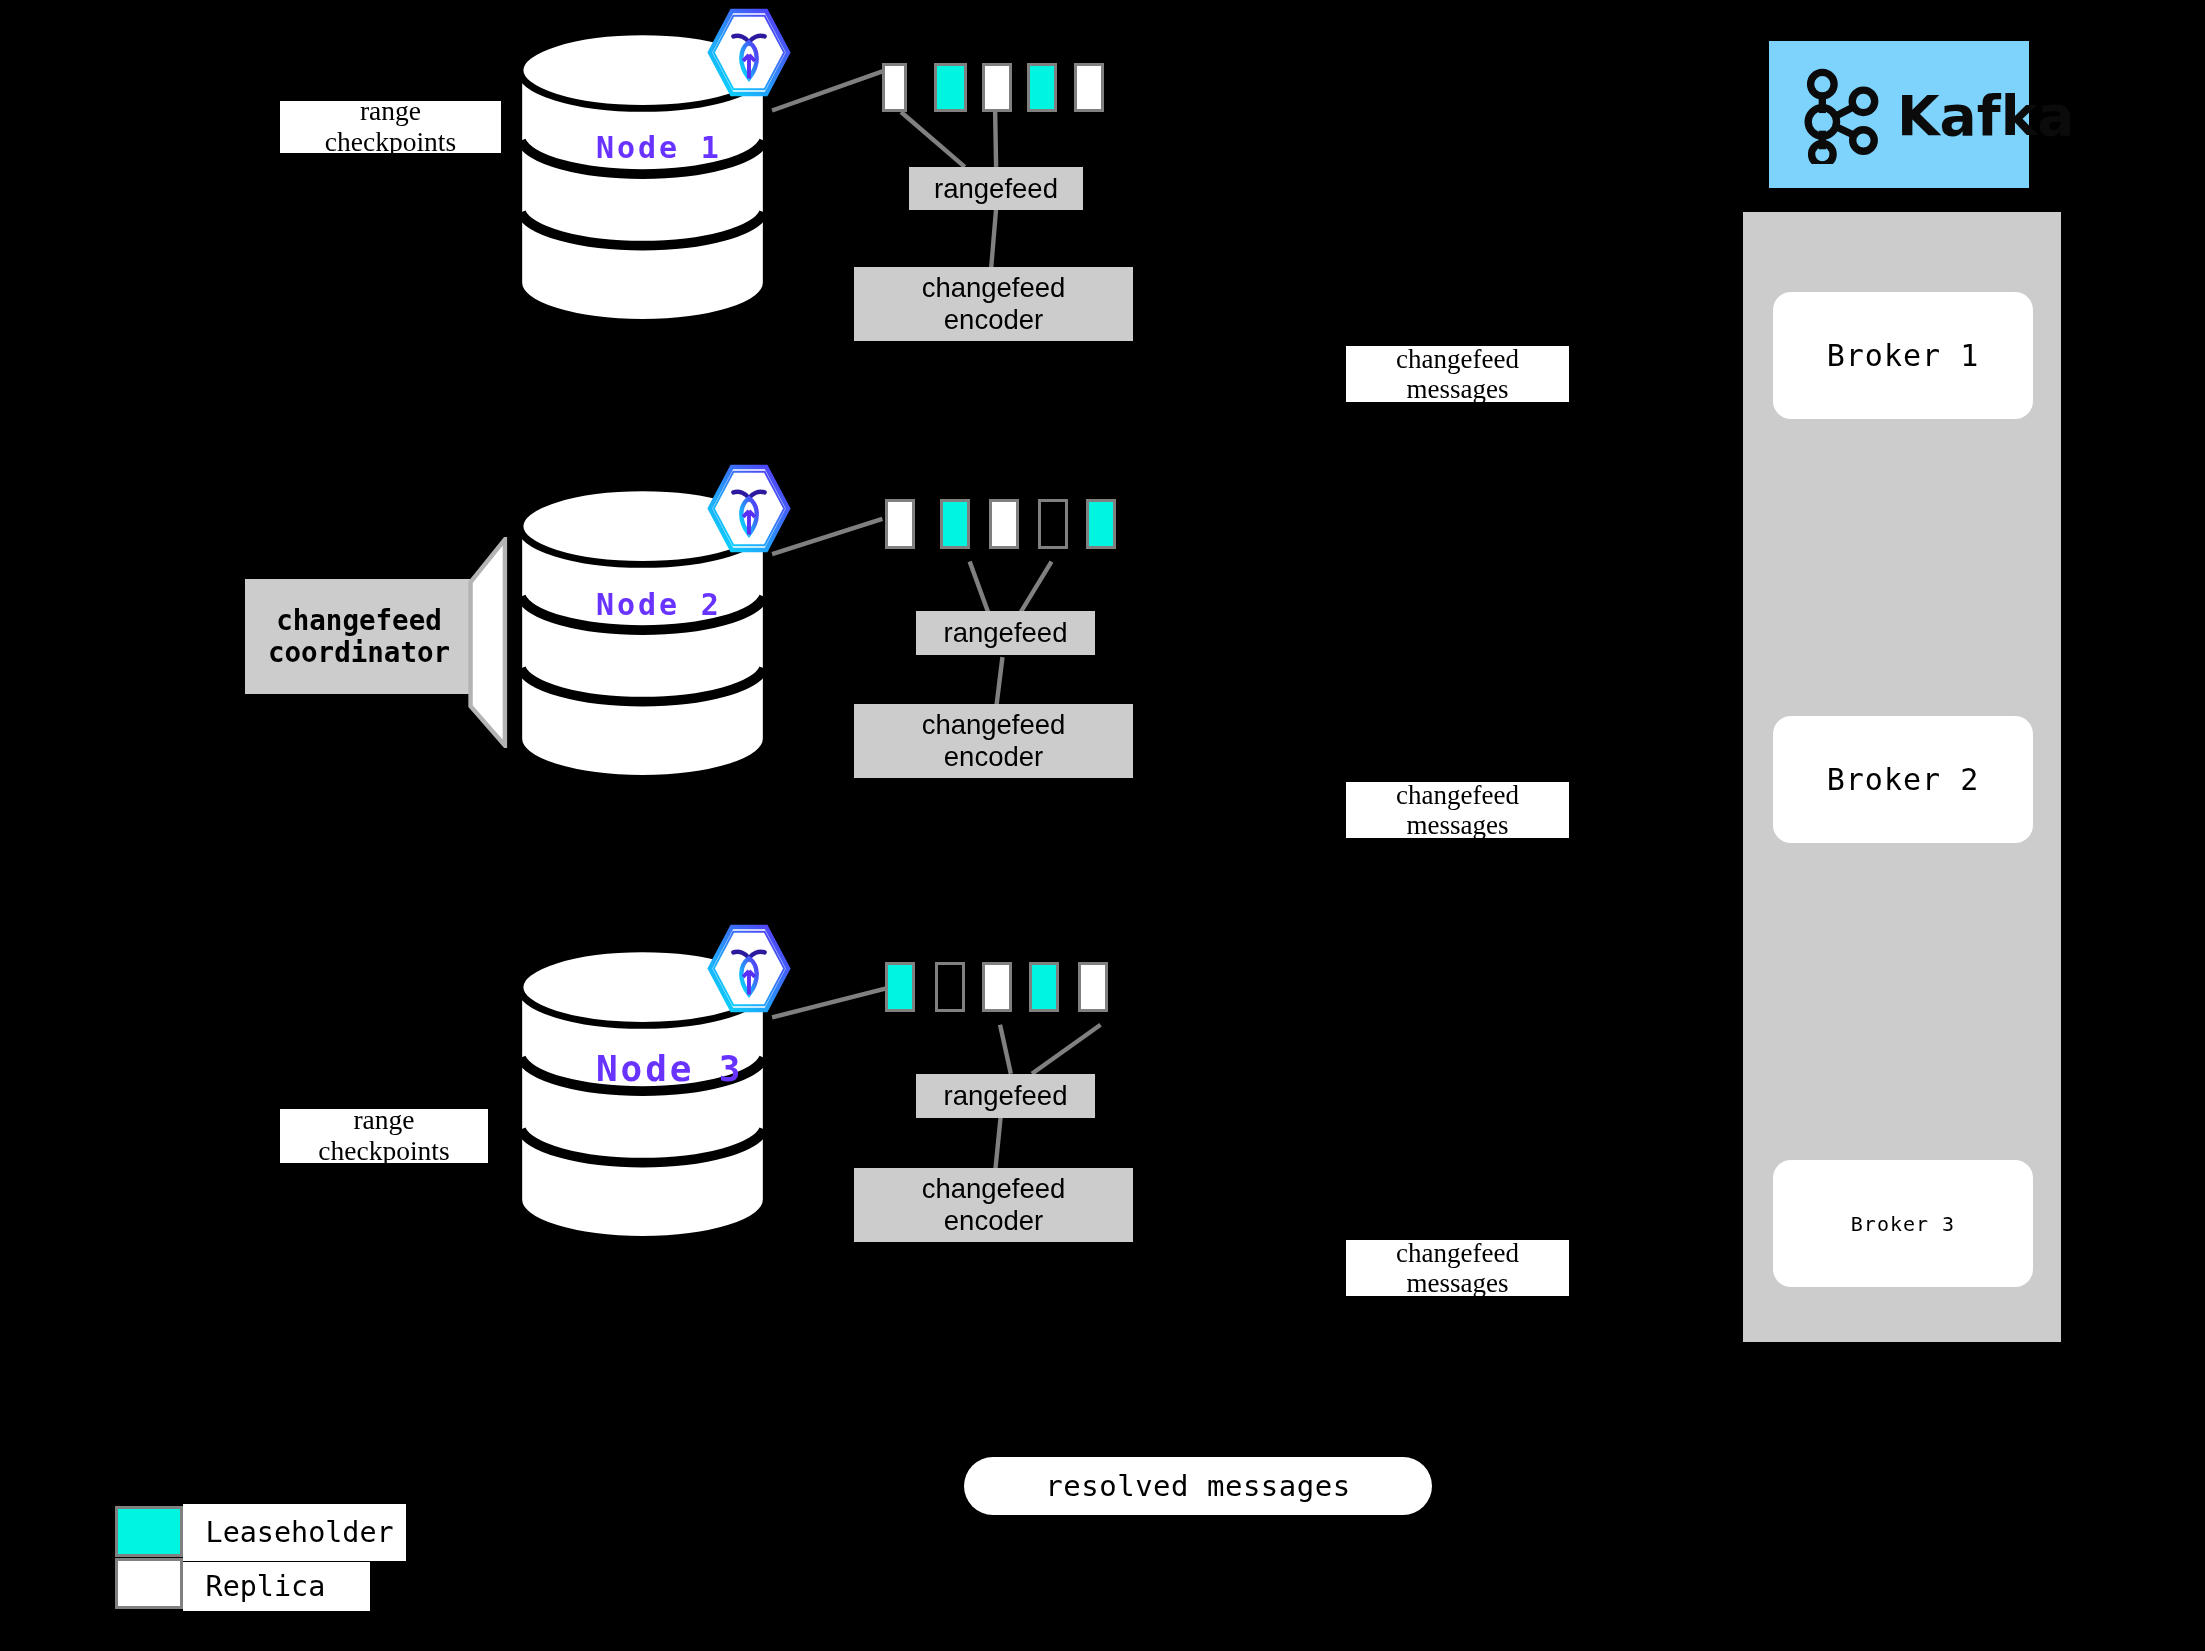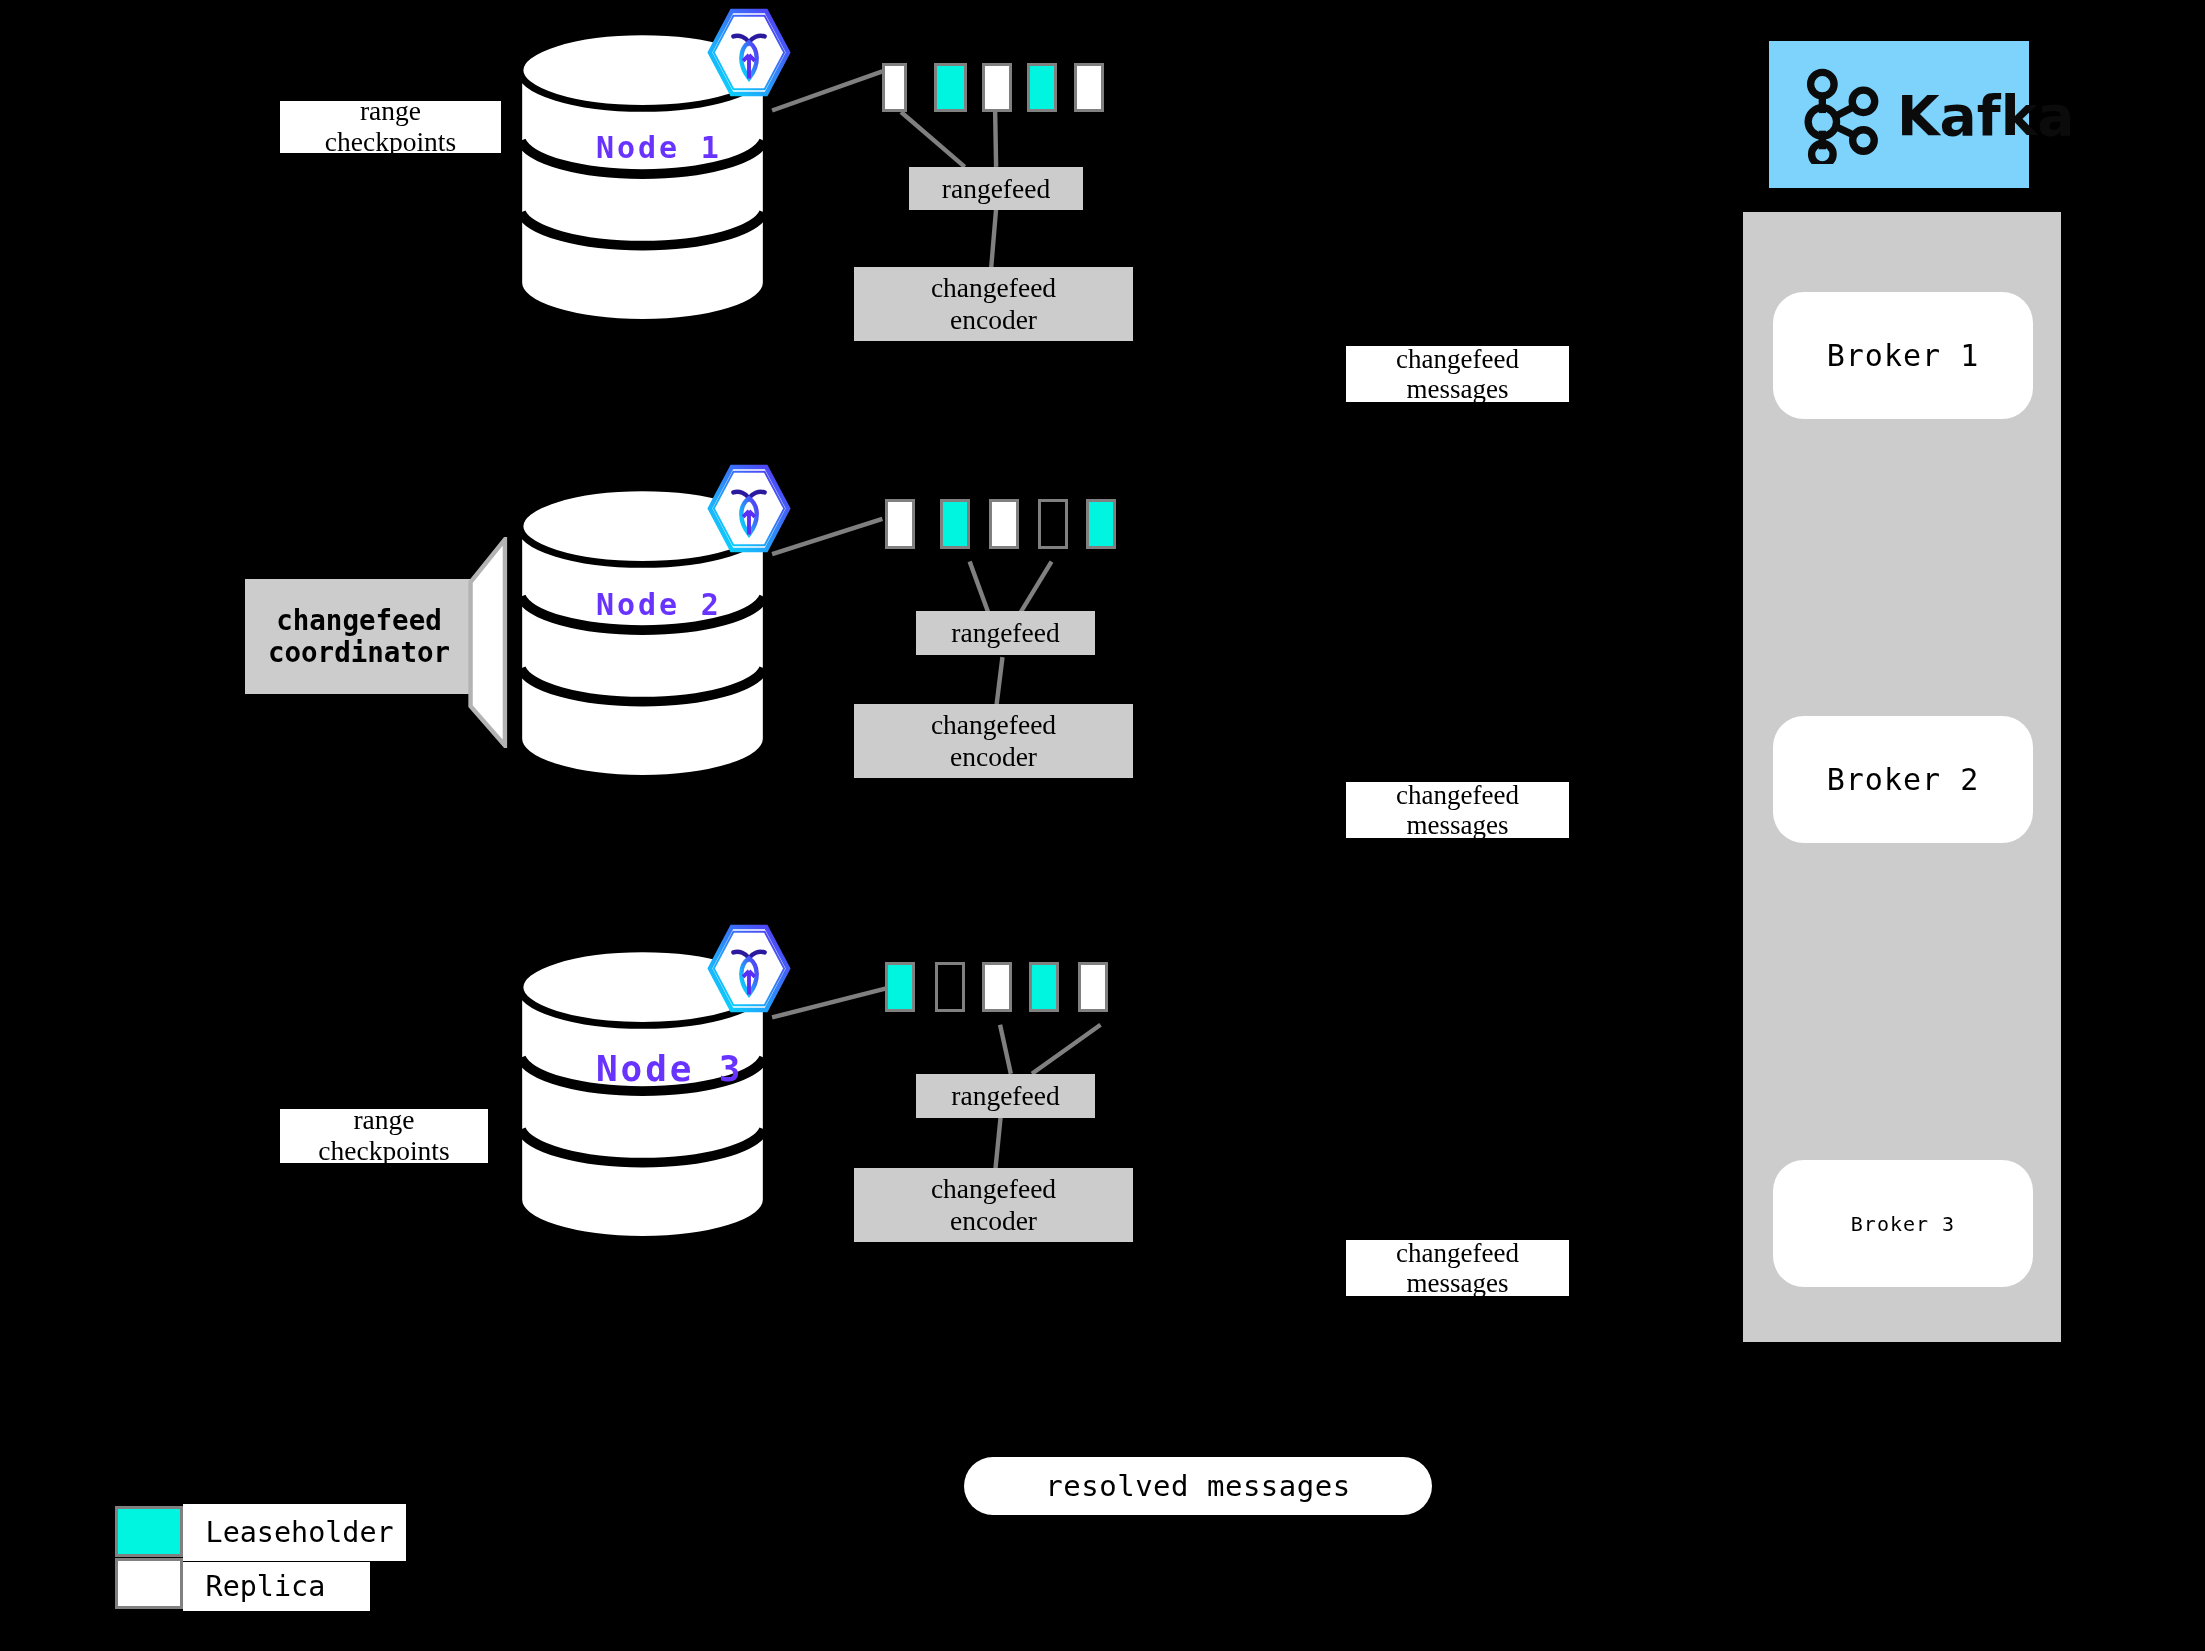--- a/index.html
+++ b/index.html
@@ -13,21 +13,21 @@
   
   .chip{
     position:absolute;background:#fff;color:#000;
     font-family:Liberation Serif, serif;
     display:flex;align-items:center;justify-content:center;
     text-align:center;line-height:1.12;white-space:pre-line;
   }
   
   .gbox{
     position:absolute;background:#cccccc;color:#000;
-    font-family:Liberation Serif, serif;
+    font-family:Liberation Sans, sans-serif;
     display:flex;align-items:center;justify-content:center;
     text-align:center;line-height:1.15;white-space:pre-line;
   }
   
   .cyl{position:absolute;}
   .cyl svg{display:block;}
   .nodelabel{
     position:absolute;color:#6933FF;
     font-family:"DejaVu Sans Mono", monospace;
     font-weight:bold;letter-spacing:2.9px;
@@ -39,21 +39,21 @@
   .rng.repl{background:#ffffff;}
   .rng.empty{background:transparent;}
 
   
   .kpanel{position:absolute;background:#cccccc;}
   .klogo{position:absolute;background:#7dd3fc;display:flex;align-items:center;justify-content:center;}
   .klogo .kname{
     font-family:"DejaVu Sans", sans-serif;font-weight:bold;color:#0b0b0b;
   }
   .broker{
-    position:absolute;background:#ffffff;border-radius:31px;
+    position:absolute;background:#ffffff;border-radius:18px;
     font-family:"DejaVu Sans Mono", monospace;color:#000;
     display:flex;align-items:center;justify-content:center;
     letter-spacing:1px;
   }
   
   .pill{
     position:absolute;background:#ffffff;border-radius:490px;color:#000;
     font-family:"DejaVu Sans Mono", monospace;
     display:flex;align-items:center;justify-content:center;letter-spacing:0.5px;
   }

